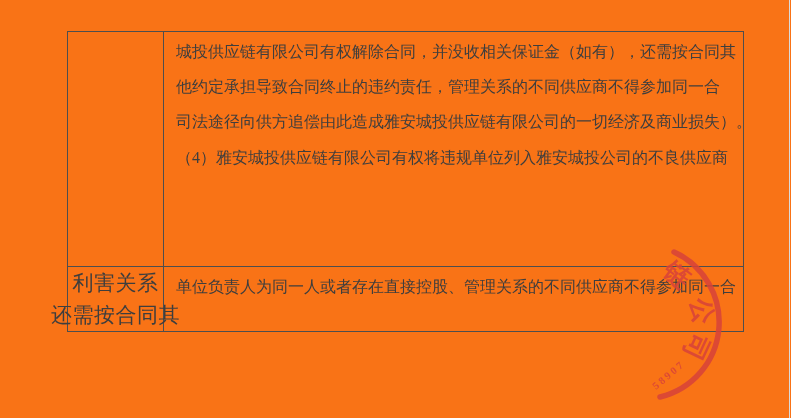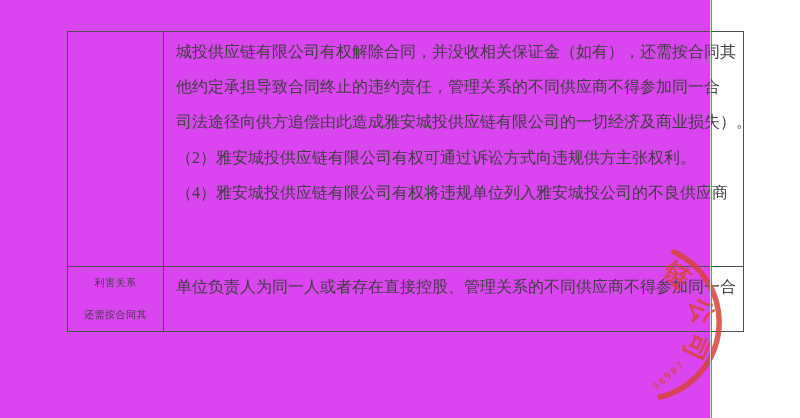--- a/index.html
+++ b/index.html
@@ -4,22 +4,22 @@
 <style>
   * { margin: 0; padding: 0; box-sizing: border-box; }
   html, body {
     width: 800px; height: 418px;
     background: #ffffff;
     font-family: "Liberation Serif", "DejaVu Serif", serif;
     overflow: hidden;
   }
   .page {
     position: relative;
-    width: 712px; height: 418px;
-    background: #d946ef;
+    width: 791px; height: 418px;
+    background: #f97316;
     text-decoration: underline;
   }
   
   .doc-table {
     position: absolute;
     left: 67px; top: 31px;
     width: 677px; height: 301px;
     border: 1.5px solid #4e4e4e;
     color: #3e3e3e;
     display: flex;
@@ -29,21 +29,21 @@
   .t-row.row-1 { height: 236px; border-bottom: 1.5px solid #4e4e4e; }
   .t-row.row-2 { flex: 1; }
   .label-cell {
     width: 96px;
     border-right: 1.5px solid #4e4e4e;
     display: flex;
     flex-direction: column;
     justify-content: center;
     align-items: center;
     text-align: center;
-    font-size: 10px;
+    font-size: 21px;
     letter-spacing: 0.5px;
   }
   .label-line { height: 32px; line-height: 32px; white-space: nowrap; }
   .content-cell {
     flex: 1;
     padding: 2px 6px 0 12px;
     overflow: hidden;
   }
   .text-line {
     height: 35.2px;
@@ -76,21 +76,20 @@
 <div class="page">
 
   <div class="doc-table">
 
     <div class="t-row row-1">
       <div class="label-cell"></div>
       <div class="content-cell">
         <div class="text-line">城投供应链有限公司有权解除合同，并没收相关保证金（如有），还需按合同其</div>
         <div class="text-line">他约定承担导致合同终止的违约责任，管理关系的不同供应商不得参加同一合</div>
         <div class="text-line">司法途径向供方追偿由此造成雅安城投供应链有限公司的一切经济及商业损失）。</div>
-        <div class="text-line">（2）雅安城投供应链有限公司有权可通过诉讼方式向违规供方主张权利。</div>
         <div class="text-line">（4）雅安城投供应链有限公司有权将违规单位列入雅安城投公司的不良供应商</div>
       </div>
     </div>
 
     <div class="t-row row-2">
       <div class="label-cell">
         <div class="label-line">利害关系</div>
         <div class="label-line">还需按合同其</div>
       </div>
       <div class="content-cell">

